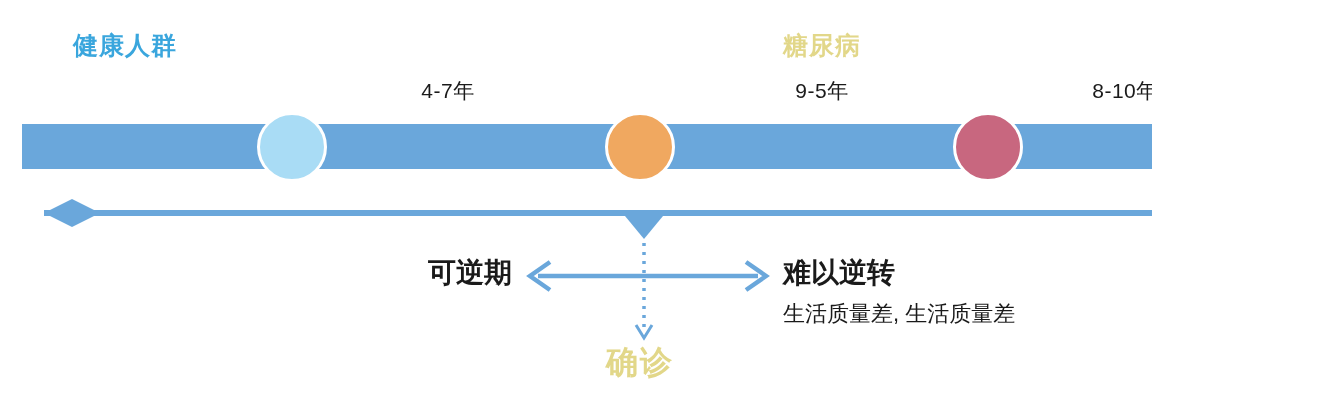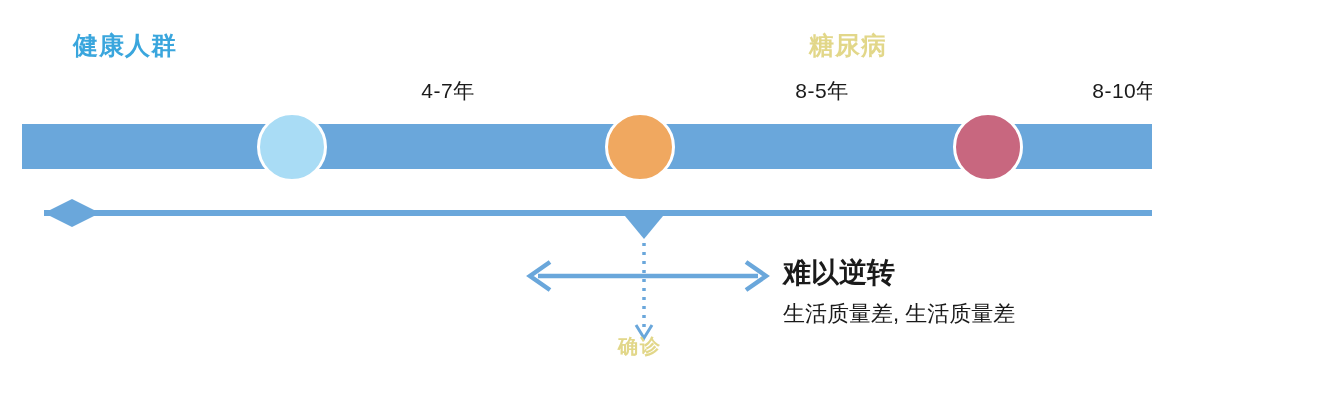--- a/index.html
+++ b/index.html
@@ -101,44 +101,44 @@
   
   #diagnosis-svg {
     position: absolute;
     left: 610px;
     top: 205px;
     width: 60px;
     height: 140px;
   }
   #diagnosis-label {
     position: absolute;
-    top: 329px;
+    top: 345px;
     left: 640px;
     transform: translateX(-50%);
-    font-size: 20px;
+    font-size: 32px;
     font-weight: bold;
     line-height: 34px;
     white-space: nowrap;
     letter-spacing: 2px;
   }
 </style>
 </head>
 <body>
 
 <div id="diagram">
 
   <div class="stage-label" style="left:125px; color:#3aa6dd;">健康人群</div>
 
 
-  <div class="stage-label" style="left:822px; color:#e2d789;margin-left:26px;">糖尿病</div>
+  <div class="stage-label" style="left:822px; color:#e2d789;">糖尿病</div>
 
 
   <div class="duration-label" style="left:448px;">4-7年</div>
 
-  <div class="duration-label" style="left:822px;">8-5年</div>
+  <div class="duration-label" style="left:822px;">9-5年</div>
 
   <div class="duration-label" style="left:1125px;">8-10年</div>
 
   <svg id="main-bar-svg" viewBox="0 0 1340 105">
 
     <path d="M22,29 L1196,29 L1196,4 L1288,52 L1196,100 L1196,74 L22,74 Z" fill="#6aa7db"></path>
 
     <path d="M1205,3 L1305,52 L1205,101" fill="none" stroke="#6aa7db" stroke-width="3.5" stroke-linejoin="miter" stroke-linecap="butt"></path>
   </svg>
 
@@ -157,20 +157,21 @@
     <polyline points="1163,4 1199,18 1163,32" fill="none" stroke="#6aa7db" stroke-width="6" stroke-linecap="butt" stroke-linejoin="miter"></polyline>
 
     <polygon points="625,21 663,21 644,44" fill="#6aa7db"></polygon>
   </svg>
 
   <svg id="diagnosis-svg" viewBox="0 0 60 140">
     <line x1="34" y1="38" x2="34" y2="122" stroke="#6aa7db" stroke-width="3.5" stroke-dasharray="3 6" stroke-linecap="butt"></line>
     <polyline points="26,120 34,133 42,120" fill="none" stroke="#6aa7db" stroke-width="3" stroke-linecap="butt" stroke-linejoin="miter"></polyline>
   </svg>
 
+  <div class="phase-title align-right" style="left:512px; top:256px;">可逆期</div>
 
 
   <div class="phase-title" style="left:783px; top:256px;">难以逆转</div>
 
   <div class="phase-sub" style="left:783px; top:300px;">生活质量差, 生活质量差</div>
 
   <svg id="reversible-arrow-svg" viewBox="0 0 255 36">
     <line x1="18" y1="18" x2="238" y2="18" stroke="#6aa7db" stroke-width="4.5"></line>
     <polyline points="30,4 10,18 30,32" fill="none" stroke="#6aa7db" stroke-width="4.5" stroke-linecap="butt" stroke-linejoin="miter"></polyline>
     <polyline points="226,4 246,18 226,32" fill="none" stroke="#6aa7db" stroke-width="4.5" stroke-linecap="butt" stroke-linejoin="miter"></polyline>

